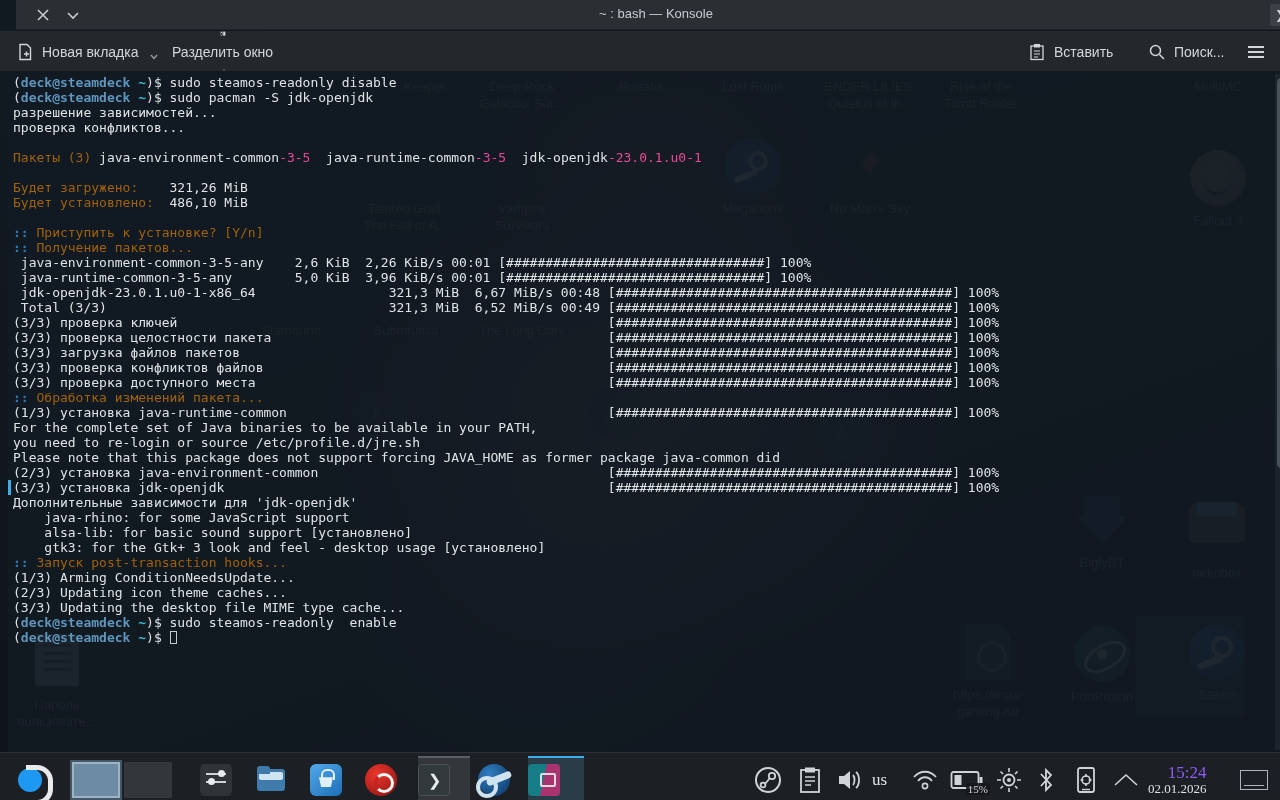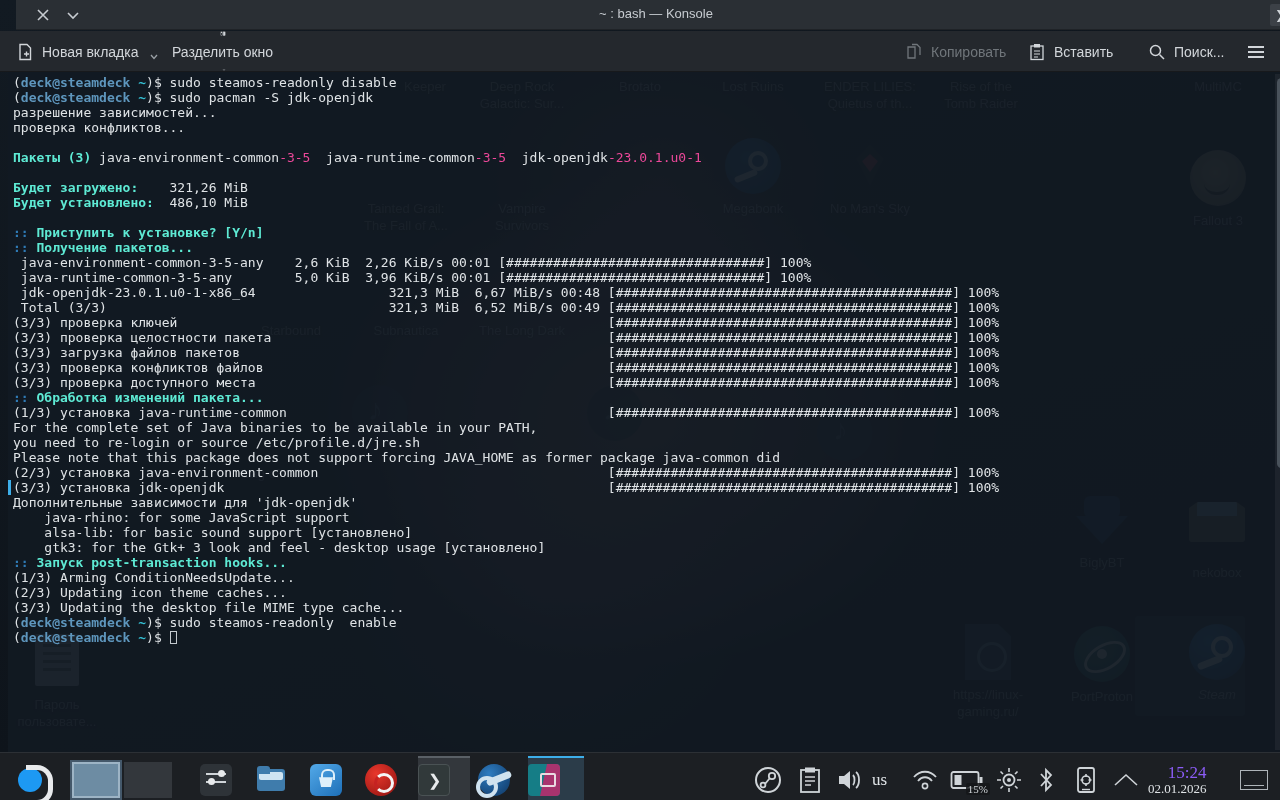--- a/index.html
+++ b/index.html
@@ -85,21 +85,21 @@
           font-size:14px; color:#d2d6da; }
   .tool.disabled { color:#70767b; }
   .tool .chev { margin-left:2px; }
 
   
   #termbody { position:absolute; left:8px; top:72px; width:1280px; height:680px;
               background:rgba(18,26,34,0.90); }
   #term-lines { position:absolute; left:5px; top:3px; font-family:"DejaVu Sans Mono", monospace;
                 font-size:13px; line-height:15px; white-space:pre; color:#dfe3e6; }
   .tl { position:relative; height:15px; }
-  .sg-b { font-weight:bold; color:#5eead4; }
+  .sg-b { font-weight:normal; color:#a16207; }
   .sg-c { font-weight:bold; color:#2f7bb6; }
   .sg-d { color:#ec4899; }
   .sg-u { font-weight:bold; color:#5e96bd; }
   .sg-t { font-weight:bold; color:#35c3d7; }
   .sg-k { display:inline-block; width:7px; height:13px; border:1px solid #c3c9ce;
           vertical-align:-2px; }
   .tl.marked::before { content:""; position:absolute; left:-5px; top:0; width:3px; height:15px;
                        background:#3daee9; }
   #scrollbar { position:absolute; right:0; top:2px; width:13px; height:676px;
                background:rgba(255,255,255,0.05); }
@@ -312,27 +312,20 @@
       <div class="tool" style="left:172px;flex-direction:column;">
         <svg class="glyph" width="18" height="18" viewBox="0 0 18 18">
           <rect x="2" y="3" width="6" height="12" stroke="#d2d6da" stroke-width="1.3" fill="none"></rect>
           <rect x="10" y="3" width="6" height="12" stroke="#d2d6da" stroke-width="1.3" fill="#d2d6da"></rect>
         </svg>
         <span>Разделить окно</span>
         <svg class="glyph chev" width="12" height="12" viewBox="0 0 12 12">
           <path d="M3 4 L6 8 L9 4" stroke="#d2d6da" stroke-width="1.4" fill="none"></path>
         </svg>
       </div>
-      <div class="tool disabled" style="left:905px;">
-        <svg class="glyph" width="18" height="18" viewBox="0 0 18 18">
-          <path d="M3 4 H10 V15 H3 Z" stroke="#70767b" stroke-width="1.3" fill="none"></path>
-          <path d="M7 1.5 H12 L15 4.5 V12" stroke="#70767b" stroke-width="1.3" fill="none"></path>
-        </svg>
-        <span>Копировать</span>
-      </div>
       <div class="tool" style="left:1028px;">
         <svg class="glyph" width="18" height="18" viewBox="0 0 18 18">
           <rect x="3" y="3" width="12" height="13.5" stroke="#d2d6da" stroke-width="1.3" fill="none"></rect>
           <rect x="6" y="1" width="6" height="3.5" fill="#d2d6da"></rect>
           <path d="M6 8 H12 M6 11 H12 M6 14 H10" stroke="#d2d6da" stroke-width="1.2"></path>
         </svg>
         <span>Вставить</span>
       </div>
       <div class="tool" style="left:1148px;">
         <svg class="glyph" width="18" height="18" viewBox="0 0 18 18">

